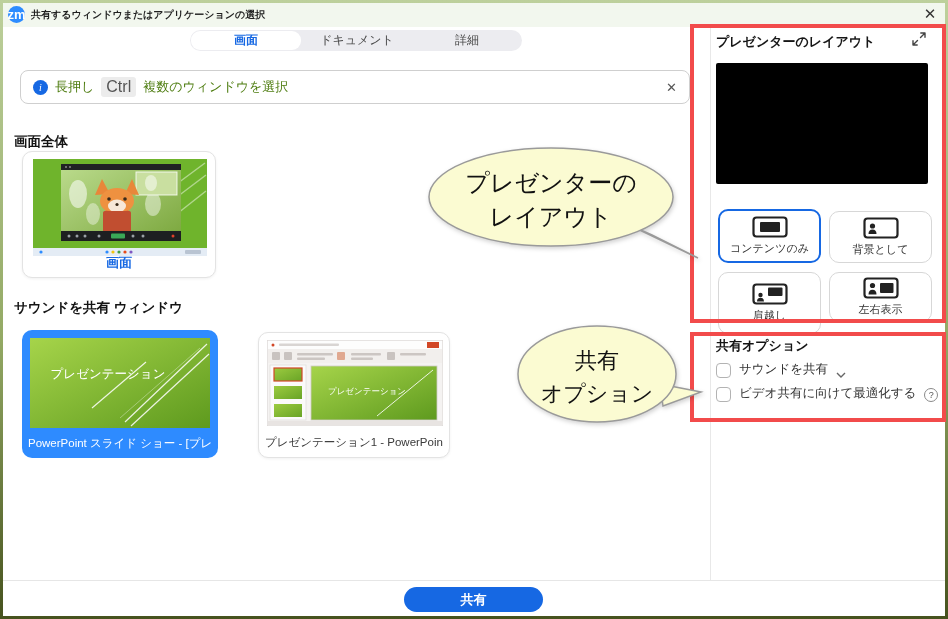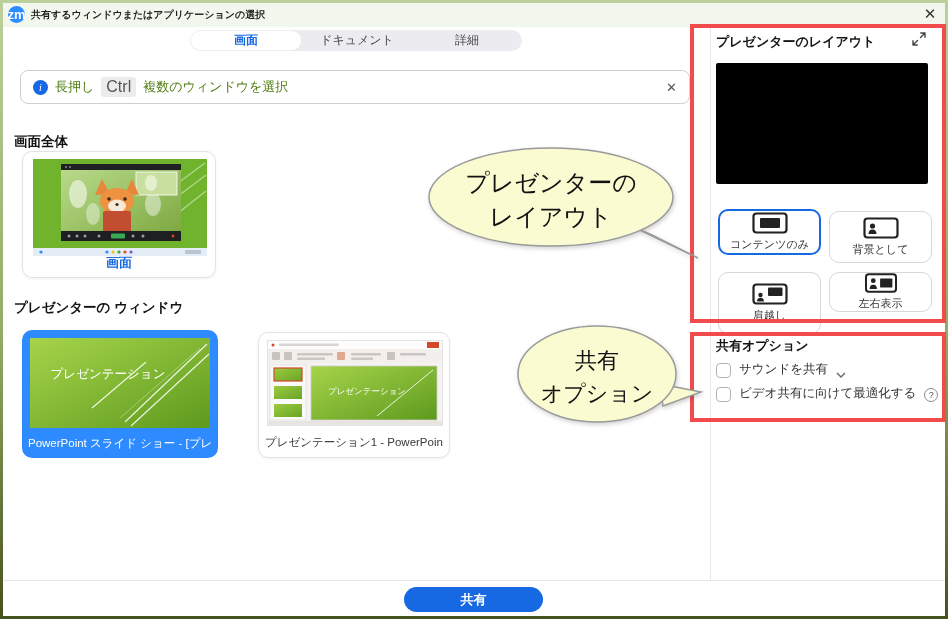--- a/index.html
+++ b/index.html
@@ -38,21 +38,21 @@
   .app-card-sel { position:absolute; background:#2E8BFF; border-radius:10px; cursor:pointer; }
   .app-label-white { position:absolute; left:6px; right:6px; bottom:7px; color:#fff; font-size:11.5px;
                      text-align:center; white-space:nowrap; overflow:hidden; }
   .app-label-dark { position:absolute; left:6px; right:6px; bottom:7px; color:#3a3a3a; font-size:11.5px;
                     text-align:center; white-space:nowrap; overflow:hidden; }
   .vdivider { position:absolute; left:710px; top:26px; width:1px; height:554px; background:#e8e8e8; }
   .fdivider { position:absolute; left:3px; top:580px; width:942px; height:1px; background:#e6e6e6; }
   .panel-title { position:absolute; left:716px; top:33px; font-size:13px; font-weight:bold; color:#161616; }
   .expand-btn { position:absolute; left:910px; top:31px; width:18px; height:18px; background:none; border:none; cursor:pointer; }
   .preview-black { position:absolute; left:716px; top:63px; width:212px; height:121px; background:#000; border-radius:2px; }
-  .layout-btn { position:absolute; width:103px; height:46px; background:#fff; border:1px solid #d7d7d7;
+  .layout-btn { position:absolute; width:103px; height:54px; background:#fff; border:1px solid #d7d7d7;
                 border-radius:10px; display:flex; flex-direction:column; align-items:center;
                 justify-content:center; gap:3px; cursor:pointer; }
   .layout-btn.selected { border:2px solid #1668E3; }
   .layout-label { font-size:11px; color:#333; }
   .opt-row { position:absolute; display:flex; align-items:flex-end; gap:8px; height:20px; }
   .cb { width:15px; height:15px; border:1.5px solid #b3b3b3; border-radius:4px; background:#fff; cursor:pointer; flex:0 0 auto; }
   .opt-label { font-size:12.5px; color:#333; }
   .help-circle { width:14px; height:14px; border:1px solid #8a8a8a; border-radius:50%;
                  font-size:9px; color:#555; display:flex; align-items:center; justify-content:center; cursor:pointer; }
   .share-btn { position:absolute; left:404px; top:587px; width:139px; height:25px; border:none;
@@ -131,21 +131,21 @@
       <circle cx="74" cy="93" r="1.6" fill="#2d8cff"></circle>
         <circle cx="80" cy="93" r="1.6" fill="#f3c50e"></circle>
       <circle cx="86" cy="93" r="1.6" fill="#43a047"></circle>
         <circle cx="92" cy="93" r="1.6" fill="#e64a19"></circle>
       <circle cx="98" cy="93" r="1.6" fill="#7e57c2"></circle>
       <rect x="152" y="91" width="16" height="4" rx="1" fill="#b9c4d2"></rect>
     </svg>
     <div class="screen-label">画面</div>
   </div>
 
-  <div class="sec-heading" style="left:14px; top:299px;">プレゼンターの ウィンドウ</div>
+  <div class="sec-heading" style="left:14px; top:299px;">サウンドを共有 ウィンドウ</div>
 
   <div class="app-card-sel" style="left:22px; top:330px; width:196px; height:128px;">
     <svg class="thumb-svg" style="left:8px; top:8px;" width="180" height="90" viewBox="0 0 180 90">
       <defs>
         <linearGradient id="sl1" x1="0" y1="0" x2="1" y2="1">
           <stop offset="0" stop-color="#A6D44A"></stop>
             <stop offset="1" stop-color="#5E9A1E"></stop>
         </linearGradient>
       </defs>
       <rect width="180" height="90" fill="url(#sl1)"></rect>
@@ -226,21 +226,21 @@
   <div class="layout-btn" style="left:718px; top:272px; height:62px;">
     <svg width="36" height="22" viewBox="0 0 36 22">
       <rect x="1.5" y="1.5" width="33" height="19" rx="3" fill="none" stroke="#222" stroke-width="2.2"></rect>
       <circle cx="8.5" cy="12" r="2.2" fill="#222"></circle>
       <path d="M5 18.5 Q5 14.8 8.5 14.8 Q12 14.8 12 18.5 Z" fill="#222"></path>
       <rect x="16" y="4.5" width="14.5" height="8.5" rx="1" fill="#222"></rect>
     </svg>
     <span class="layout-label">肩越し</span>
   </div>
 
-  <div class="layout-btn" style="left:829px; top:272px; height:40px;">
+  <div class="layout-btn" style="left:829px; top:272px; height:50px;">
     <svg width="36" height="22" viewBox="0 0 36 22">
       <rect x="1.5" y="1.5" width="33" height="19" rx="3" fill="none" stroke="#222" stroke-width="2.2"></rect>
       <circle cx="9.5" cy="8.5" r="2.6" fill="#222"></circle>
       <path d="M5.5 17.5 Q5.5 12.8 9.5 12.8 Q13.5 12.8 13.5 17.5 Z" fill="#222"></path>
       <rect x="17" y="6" width="13.5" height="10" rx="1" fill="#222"></rect>
     </svg>
     <span class="layout-label">左右表示</span>
   </div>
 
   <div class="sec-heading" style="left:716px; top:337px; font-size:13px;">共有オプション</div>

